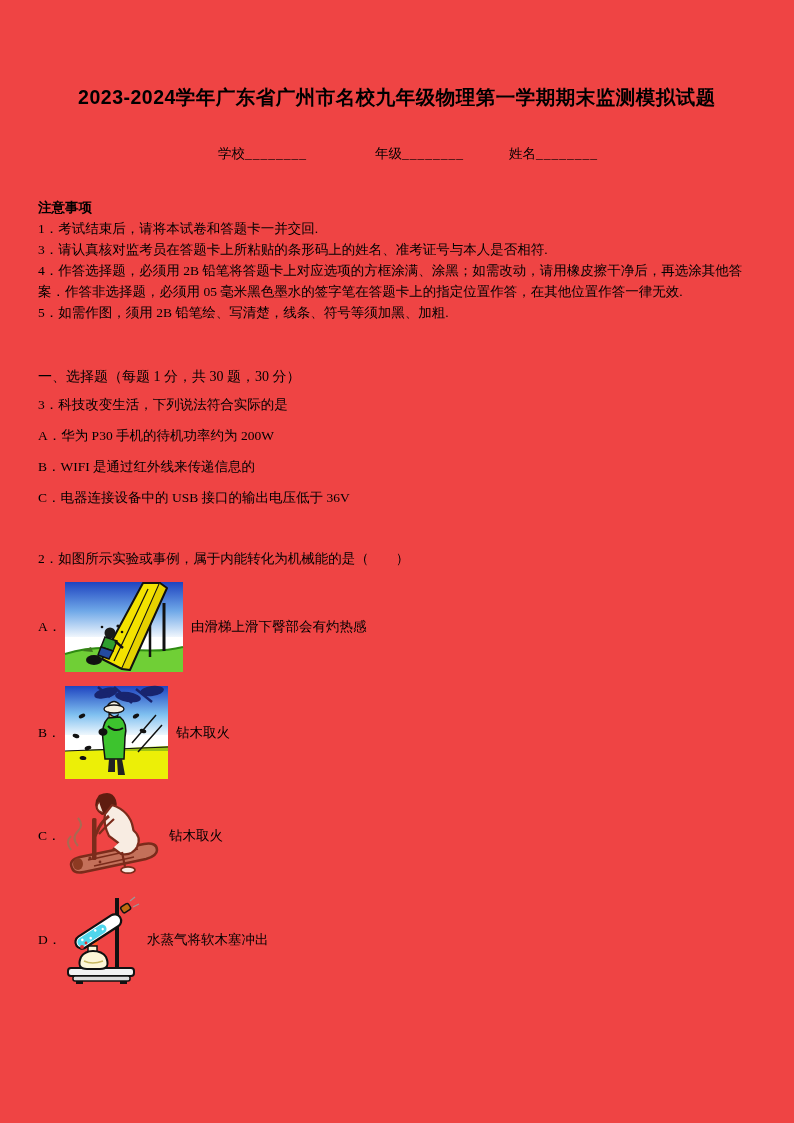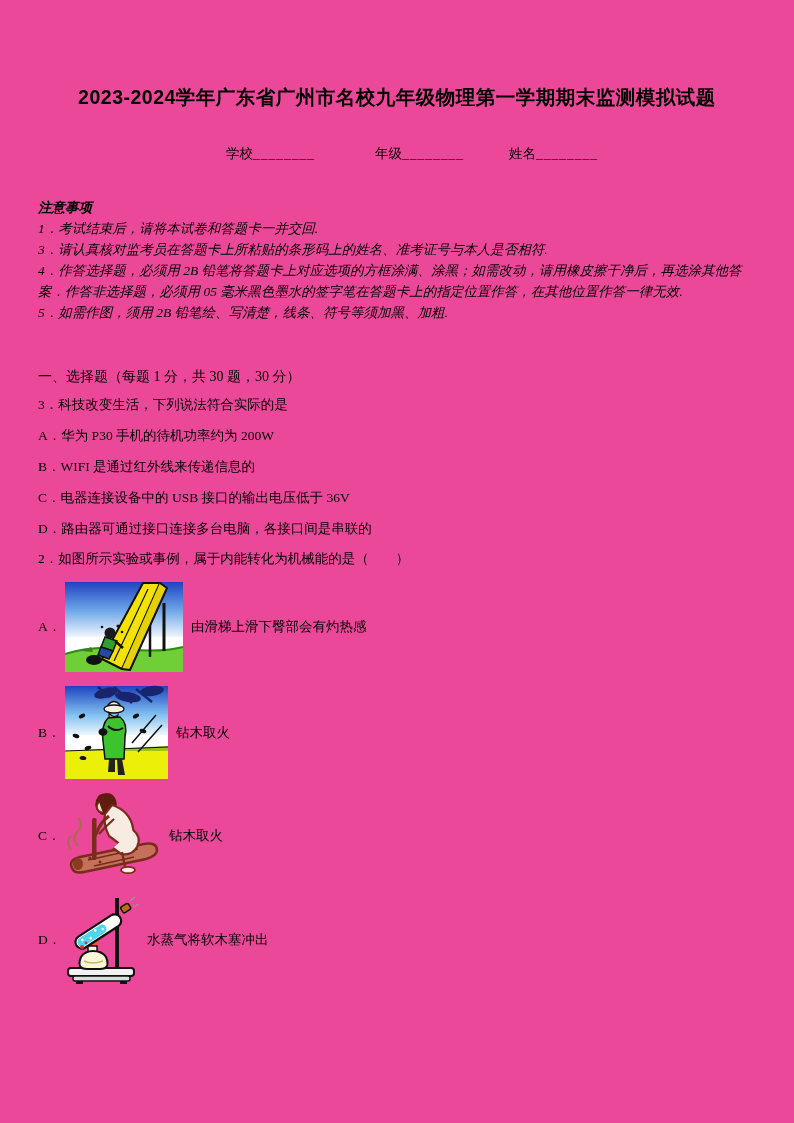--- a/index.html
+++ b/index.html
@@ -1,42 +1,42 @@
 <!DOCTYPE html>
 <html><head>
 <meta charset="utf-8">
 <style>
   * { margin:0; padding:0; box-sizing:border-box; }
   html,body { background:#888; }
   .page {
     position:relative;
     width:794px; height:1123px;
     margin:0 auto;
-    background:#ec4899;
+    background:#ef4444;
     color:#000;
     font-family:"Liberation Serif", serif;
     font-size:13.5px;
     overflow:hidden;
   }
   .abs { position:absolute; left:38px; right:38px; }
   .doc-title {
     top:84px; text-align:center;
     font-family:"Liberation Sans", sans-serif;
     font-weight:700; font-size:19.5px;
     letter-spacing:0.5px;
   }
   .fields-row { top:145px; height:18px; }
   .field { position:absolute; white-space:nowrap; font-size:13.5px; }
-  .field-school { left:188px; }
+  .field-school { left:180px; }
   .field-grade  { left:337px;font-family:Liberation Serif, serif; }
   .field-name   { left:471px; }
   .blank { letter-spacing:1px; }
   .notice { top:197px; line-height:21px; }
   .notice-heading { font-weight:700; }
-  .notice p { line-height:21px;font-style:italic; }
+  .notice p { line-height:21px; }
   .section-heading { top:368px; font-weight:400; font-size:14px; }
   .q-block p { line-height:21px; }
   .q1-block { top:394px; }
   .q1-block .opt { margin-top:10px; }
   .q2-stem { top:550px; }
   .q3-block { top:1003px; }
   .q3-block .opt { margin-top:10px; }
   .img-row { position:absolute; left:38px; display:flex; align-items:center; }
   .row-a { top:581px; height:92px; }
   .row-b { top:685px; height:95px; }
@@ -68,21 +68,20 @@
     <p>5．如需作图，须用 2B 铅笔绘、写清楚，线条、符号等须加黑、加粗.</p>
   </div>
 
   <div class="abs section-heading">一、选择题（每题 1 分，共 30 题，30 分）</div>
 
   <div class="abs q-block q1-block">
     <p>3．科技改变生活，下列说法符合实际的是</p>
     <p class="opt">A．华为 P30 手机的待机功率约为 200W</p>
     <p class="opt">B．WIFI 是通过红外线来传递信息的</p>
     <p class="opt">C．电器连接设备中的 USB 接口的输出电压低于 36V</p>
-    <p class="opt">D．路由器可通过接口连接多台电脑，各接口间是串联的</p>
   </div>
 
   <p class="abs q2-stem">2．如图所示实验或事例，属于内能转化为机械能的是（　　）</p>
 
   <div class="img-row row-a">
     <span class="opt-label">A．</span>
     <span class="figure">
       <svg width="120" height="92" viewBox="0 0 120 92">
         <defs>
           <linearGradient id="gSkyA" x1="0" y1="0" x2="0" y2="1">

